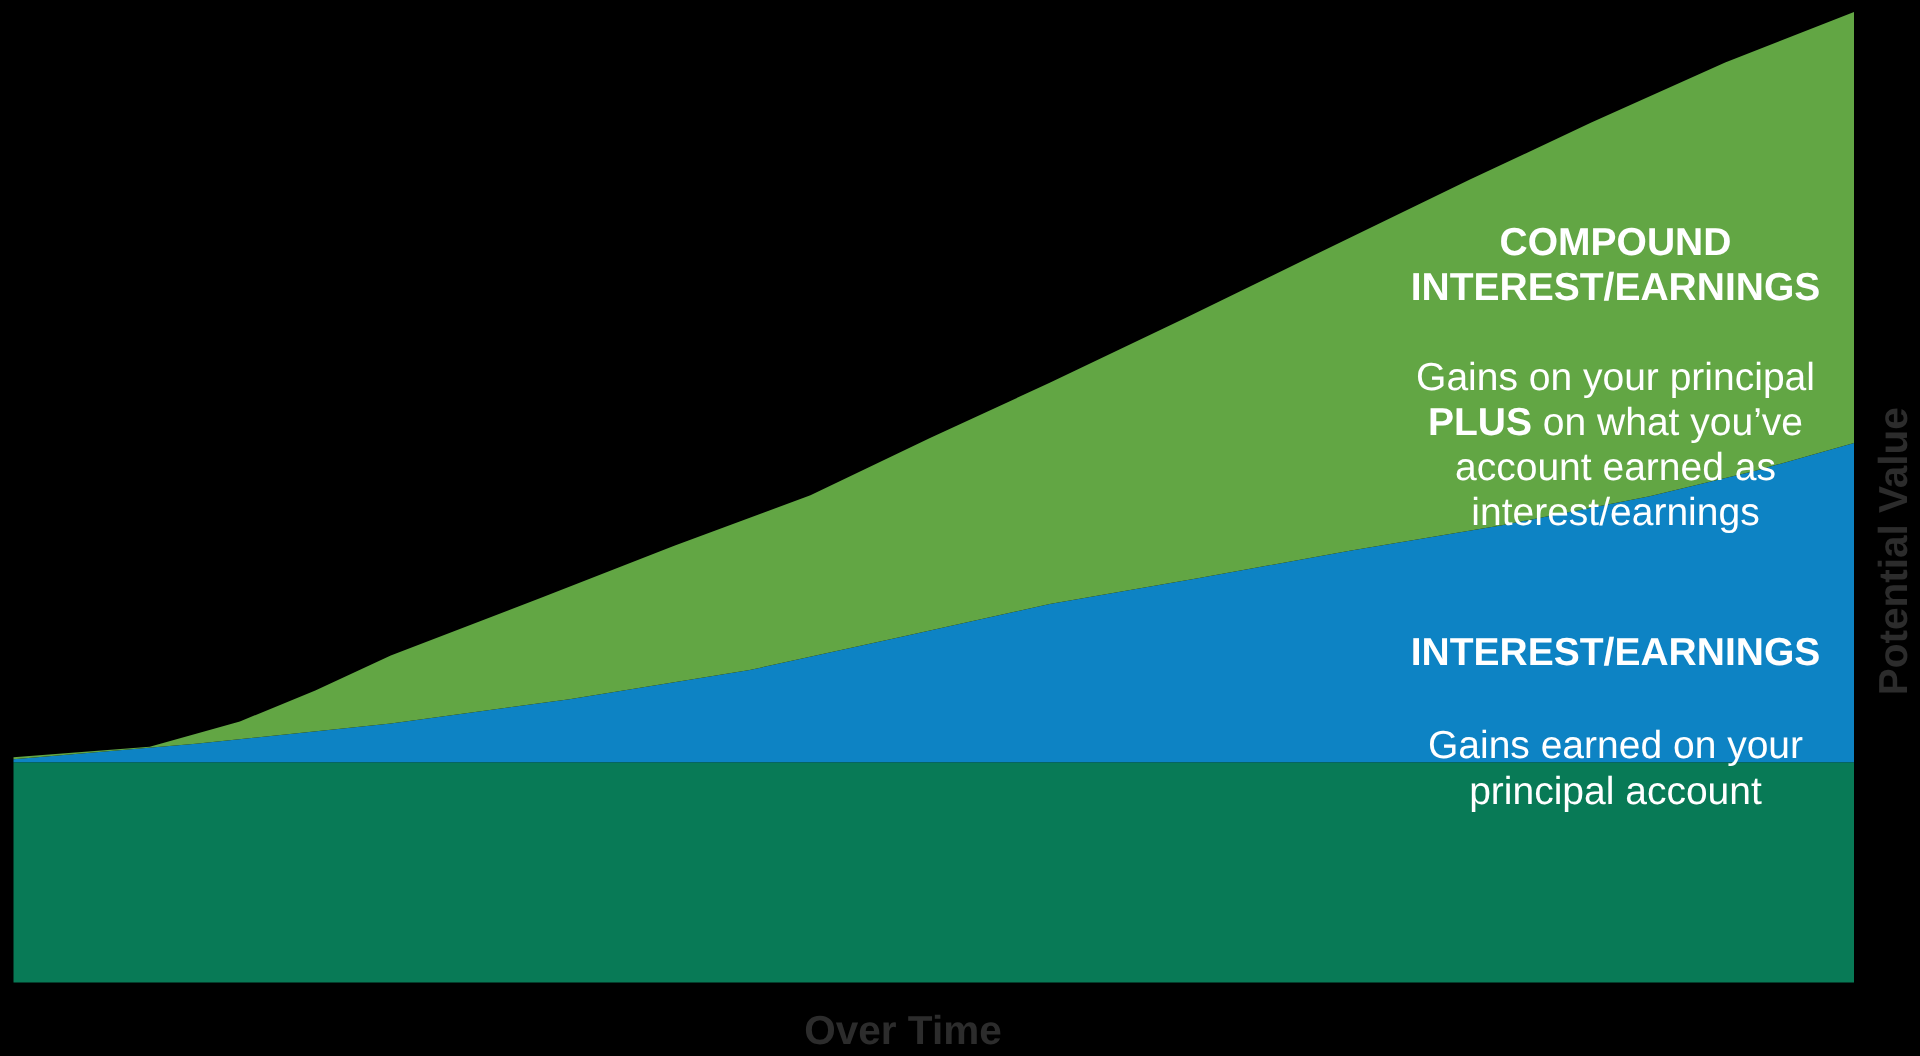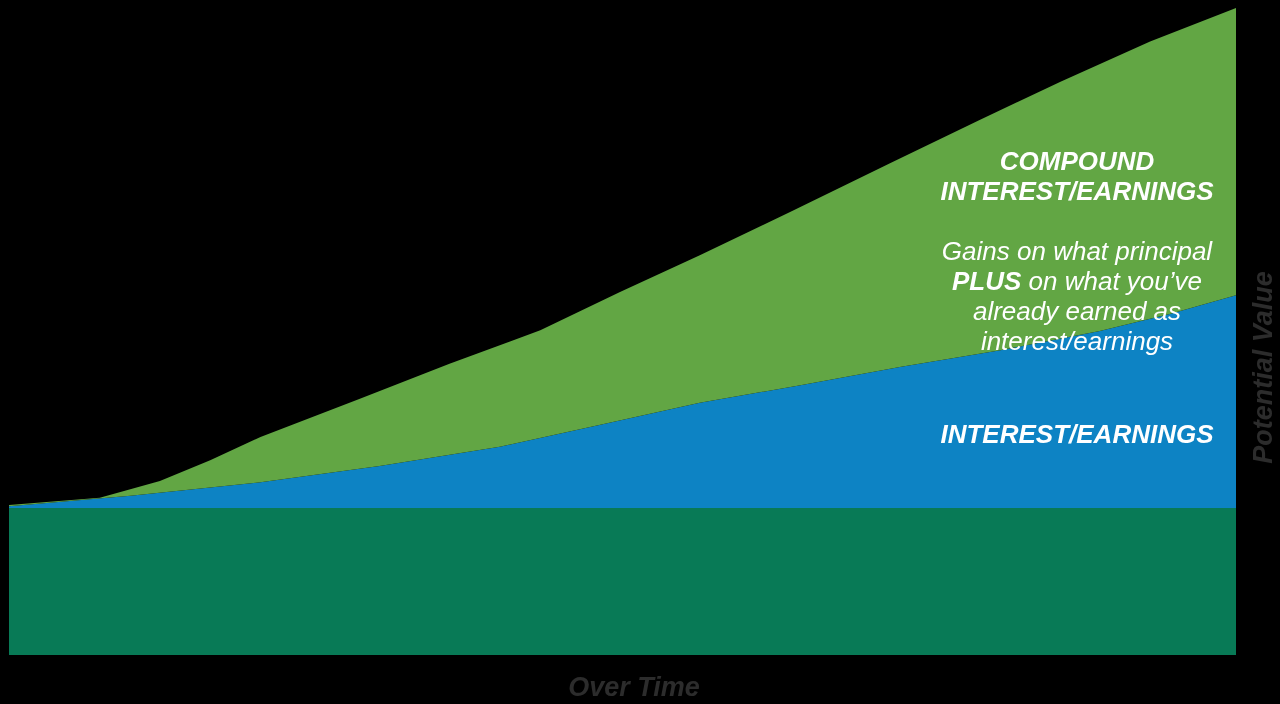--- a/index.html
+++ b/index.html
@@ -1,59 +1,60 @@
 <!DOCTYPE html>
 <html><head>
 <meta charset="utf-8">
 <style>
   html,body{margin:0;padding:0;background:#000;}
   .stage{
     position:relative;width:1280px;height:704px;background:#000;overflow:hidden;
     font-family:"Liberation Sans",sans-serif;
-    font-style:italic;
   }
   #chart{position:absolute;left:0;top:0;}
   .area-label{
     position:absolute;left:877px;width:400px;
     text-align:center;color:#ffffff;white-space:pre-line;
   }
   .lbl-title{font-weight:700;}
   .b{font-weight:700;}
   .compound{top:116px;font-size:26px;line-height:30px;}
   .interest{top:388px;font-size:26px;line-height:31px;}
   .principal{top:534px;font-size:26px;line-height:31px;}
   .axis-label{
     position:absolute;color:#2c2c2c;font-weight:700;font-size:27px;
     width:300px;text-align:center;white-space:nowrap;
   }
-  .x-axis{left:484px;top:672px;}
+  .x-axis{left:452px;top:672px;}
   .y-axis{left:1113px;top:352px;transform:rotate(-90deg);transform-origin:center;}
 </style>
 </head>
 <body>
 
 <div class="stage">
 
   <svg id="chart" width="1280" height="704" viewBox="0 0 1280 704">
       <polygon points="9.0,508.1 1236.0,508.1 1236.0,655.0 9.0,655.0" fill="#087a56"></polygon>
       <polygon points="9.0,506.2 130.5,495.8 260.5,482.3 379.6,466.1 499.8,446.7 600.4,424.7 699.8,402.7 800.4,385.2 899.8,367.1 1000.4,350.3 1099.8,330.9 1169.7,314.0 1236.0,295.3 1236.0,508.1 9.0,508.1" fill="#0d83c4"></polygon>
       <polygon points="9.0,504.9 99.8,497.8 159.9,481.0 210.2,460.3 260.5,437.0 359.9,398.8 449.5,363.8 540.3,330.2 620.0,292.0 699.8,255.2 790.6,211.8 890.0,163.3 979.6,119.9 1060.5,81.8 1150.1,41.6 1236.0,8.0 1236.0,295.3 1169.7,314.0 1099.8,330.9 1000.4,350.3 899.8,367.1 800.4,385.2 699.8,402.7 600.4,424.7 499.8,446.7 379.6,466.1 260.5,482.3 130.5,495.8 9.0,506.2" fill="#62a644"></polygon>
     </svg>
 
   <div class="area-label compound">
     <div class="lbl-title">COMPOUND
 INTEREST/EARNINGS</div>
-    <div class="lbl-desc"><span>Gains on what principal
+    <div class="lbl-desc"><span>Gains on your principal
 </span><span class="b">PLUS</span><span> on what you’ve
-already earned as
+account earned as
 interest/earnings</span></div>
   </div>
 
   <div class="area-label interest">
     <div class="lbl-title">INTEREST/EARNINGS</div>
+    <div class="lbl-desc">Gains earned on your
+principal account</div>
   </div>
 
   <div class="area-label principal">
   </div>
 
   <div class="axis-label x-axis">Over Time</div>
 
   <div class="axis-label y-axis">Potential Value</div>
 
 </div>

